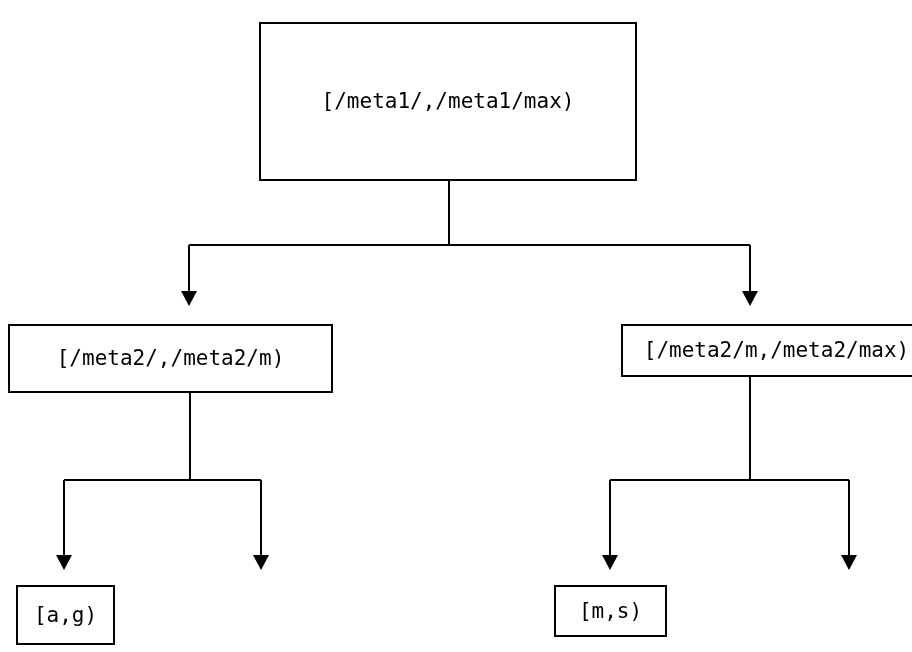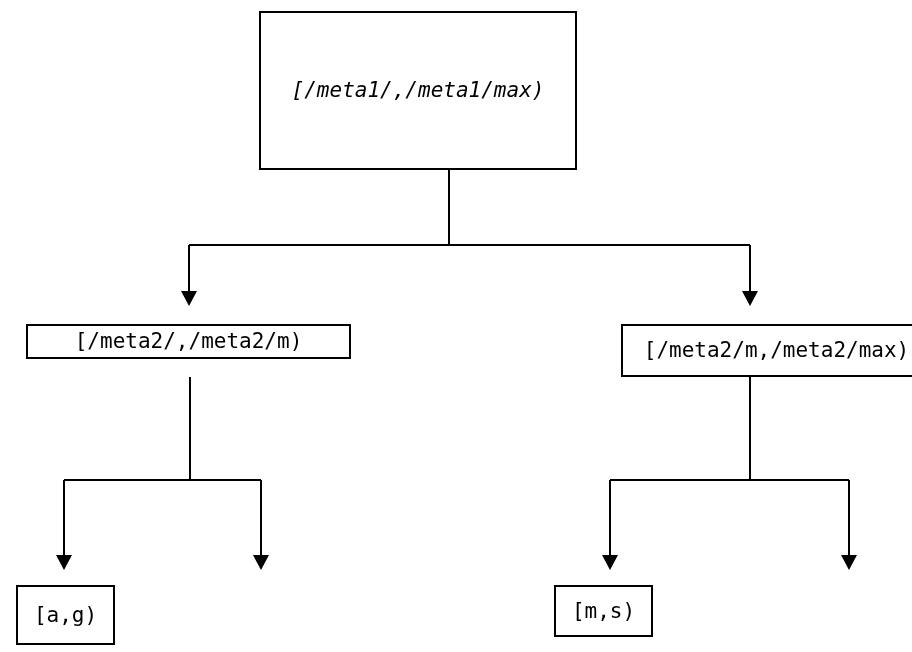--- a/index.html
+++ b/index.html
@@ -36,28 +36,28 @@
     font-family: "DejaVu Sans Mono", "Liberation Mono", monospace;
     font-size: 21px;
     letter-spacing: 0px;
     white-space: nowrap;
     line-height: 1;
   }
   .node-label {
     display: block;
   }
   
-  #node-root   { left: 259px; top: 11px;  width: 318px; height: 159px; font-style: italic; }
+  #node-root   { left: 259px; top: 22px;  width: 378px; height: 159px; }
   
-  #node-mid-left  { left: 26px;  top: 324px; width: 325px; height: 35px; }
+  #node-mid-left  { left: 8px;  top: 324px; width: 325px; height: 69px; }
   #node-mid-right { left: 581px; top: 324px; width: 311px; height: 53px; margin-left: 40px; }
   
   #node-leaf-0 { left: 16px;   top: 585px; width: 99px;  height: 60px; }
   #node-leaf-1 { left: 205px; top: 585px; width: 100px; height: 52px; }
-  #node-leaf-2 { left: 554px; top: 585px; width: 99px;  height: 52px; }
+  #node-leaf-2 { left: 554px; top: 585px; width: 113px;  height: 52px; }
   #node-leaf-3 { left: 778px; top: 585px; width: 124px; height: 52px; }
 </style>
 </head>
 <body>
 
 <div id="diagram-canvas">
 
   <svg id="tree-svg" viewBox="0 0 912 652" xmlns="http://www.w3.org/2000/svg">
 
     <g stroke="#000000" stroke-width="2.4" fill="none" shape-rendering="crispEdges">

